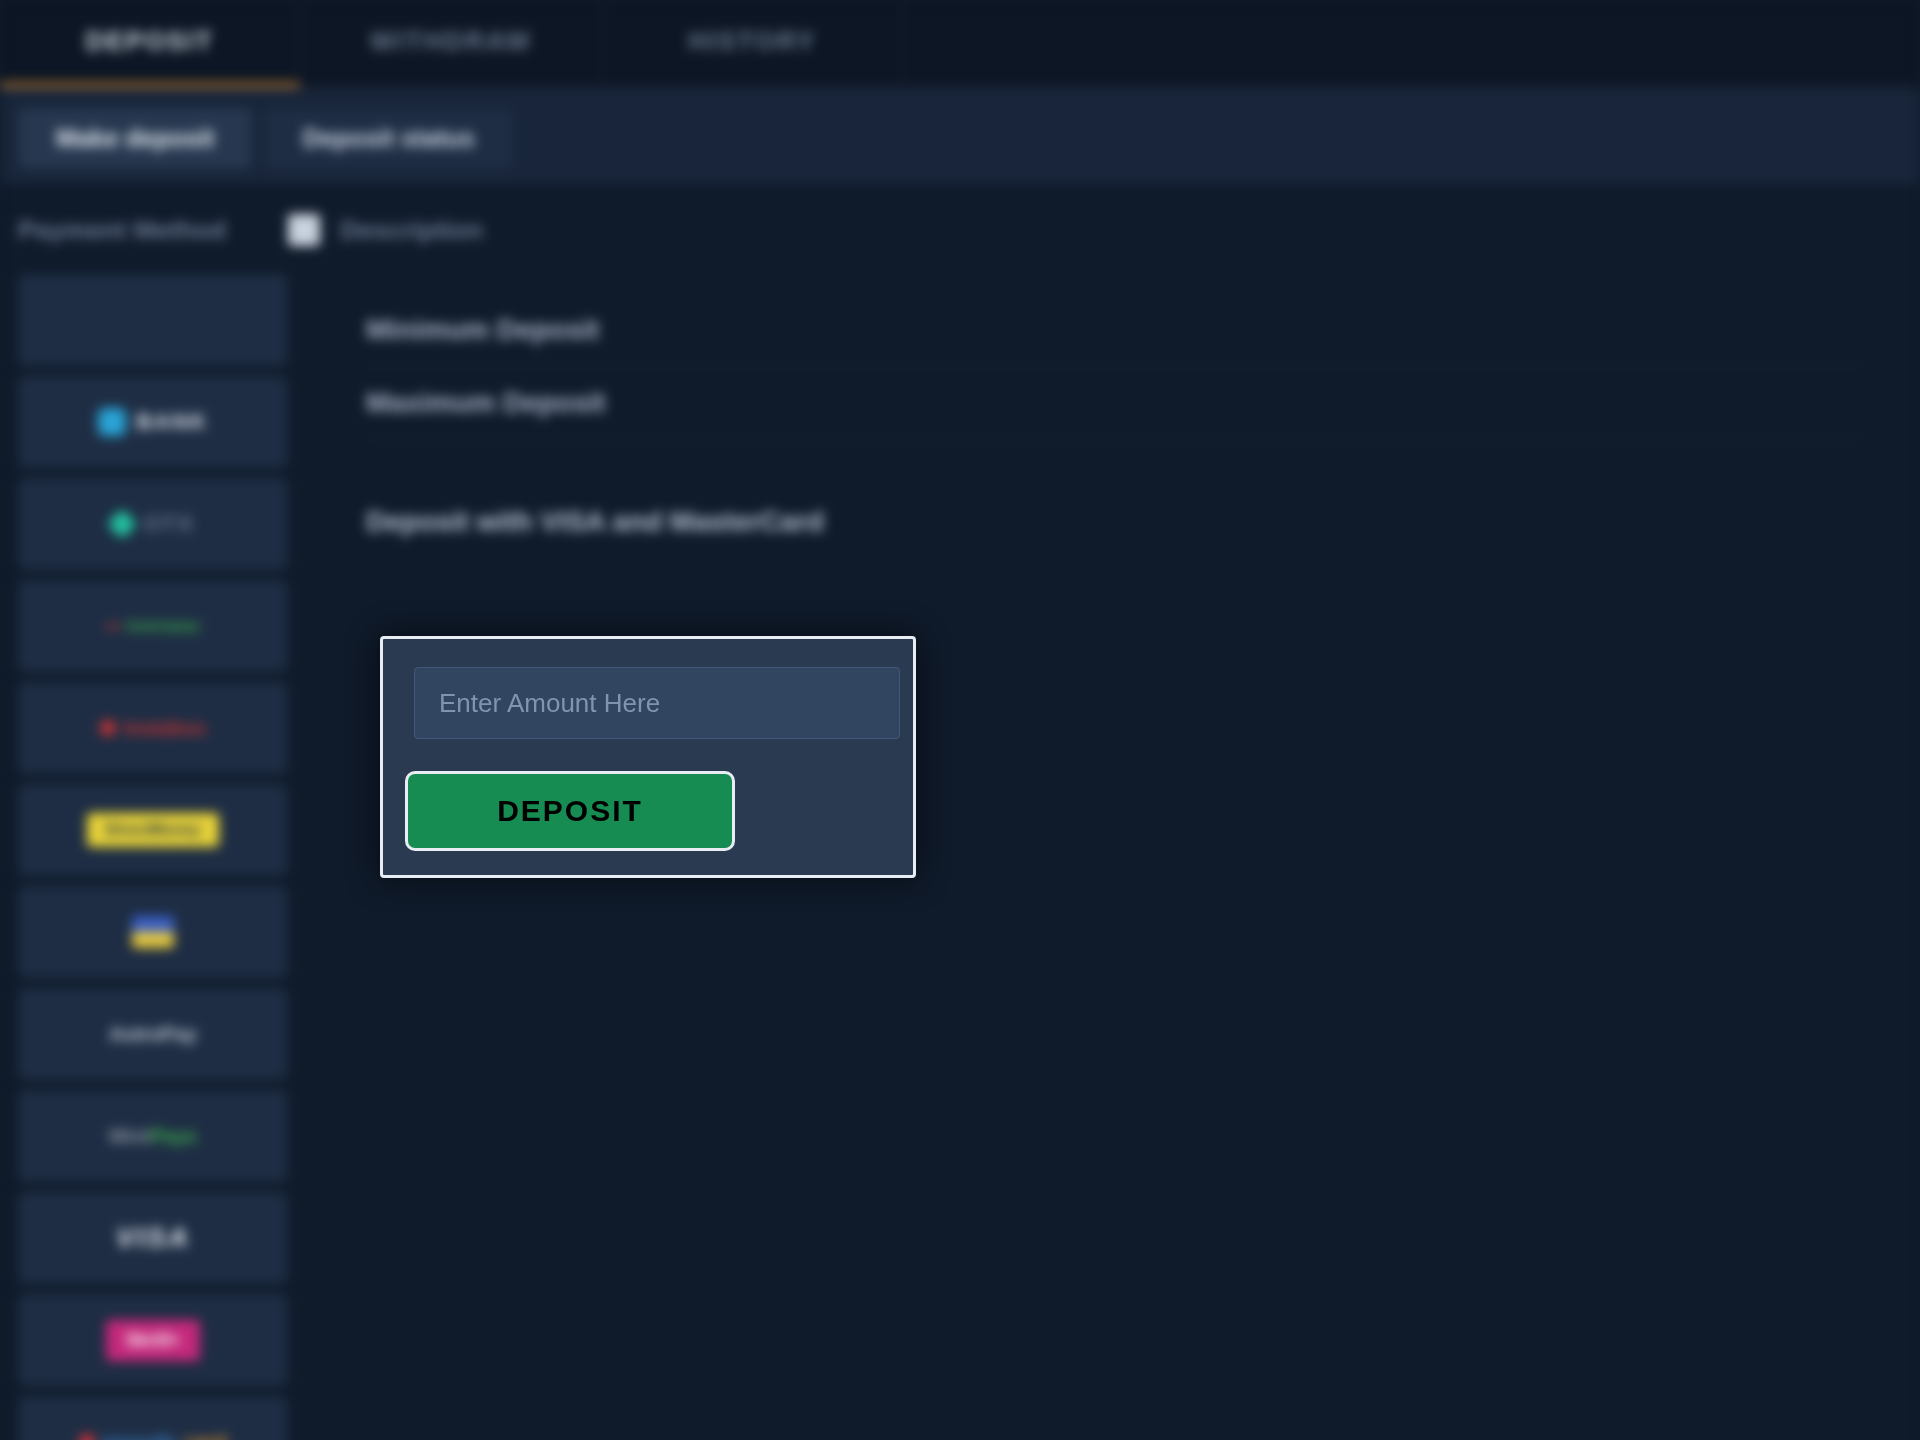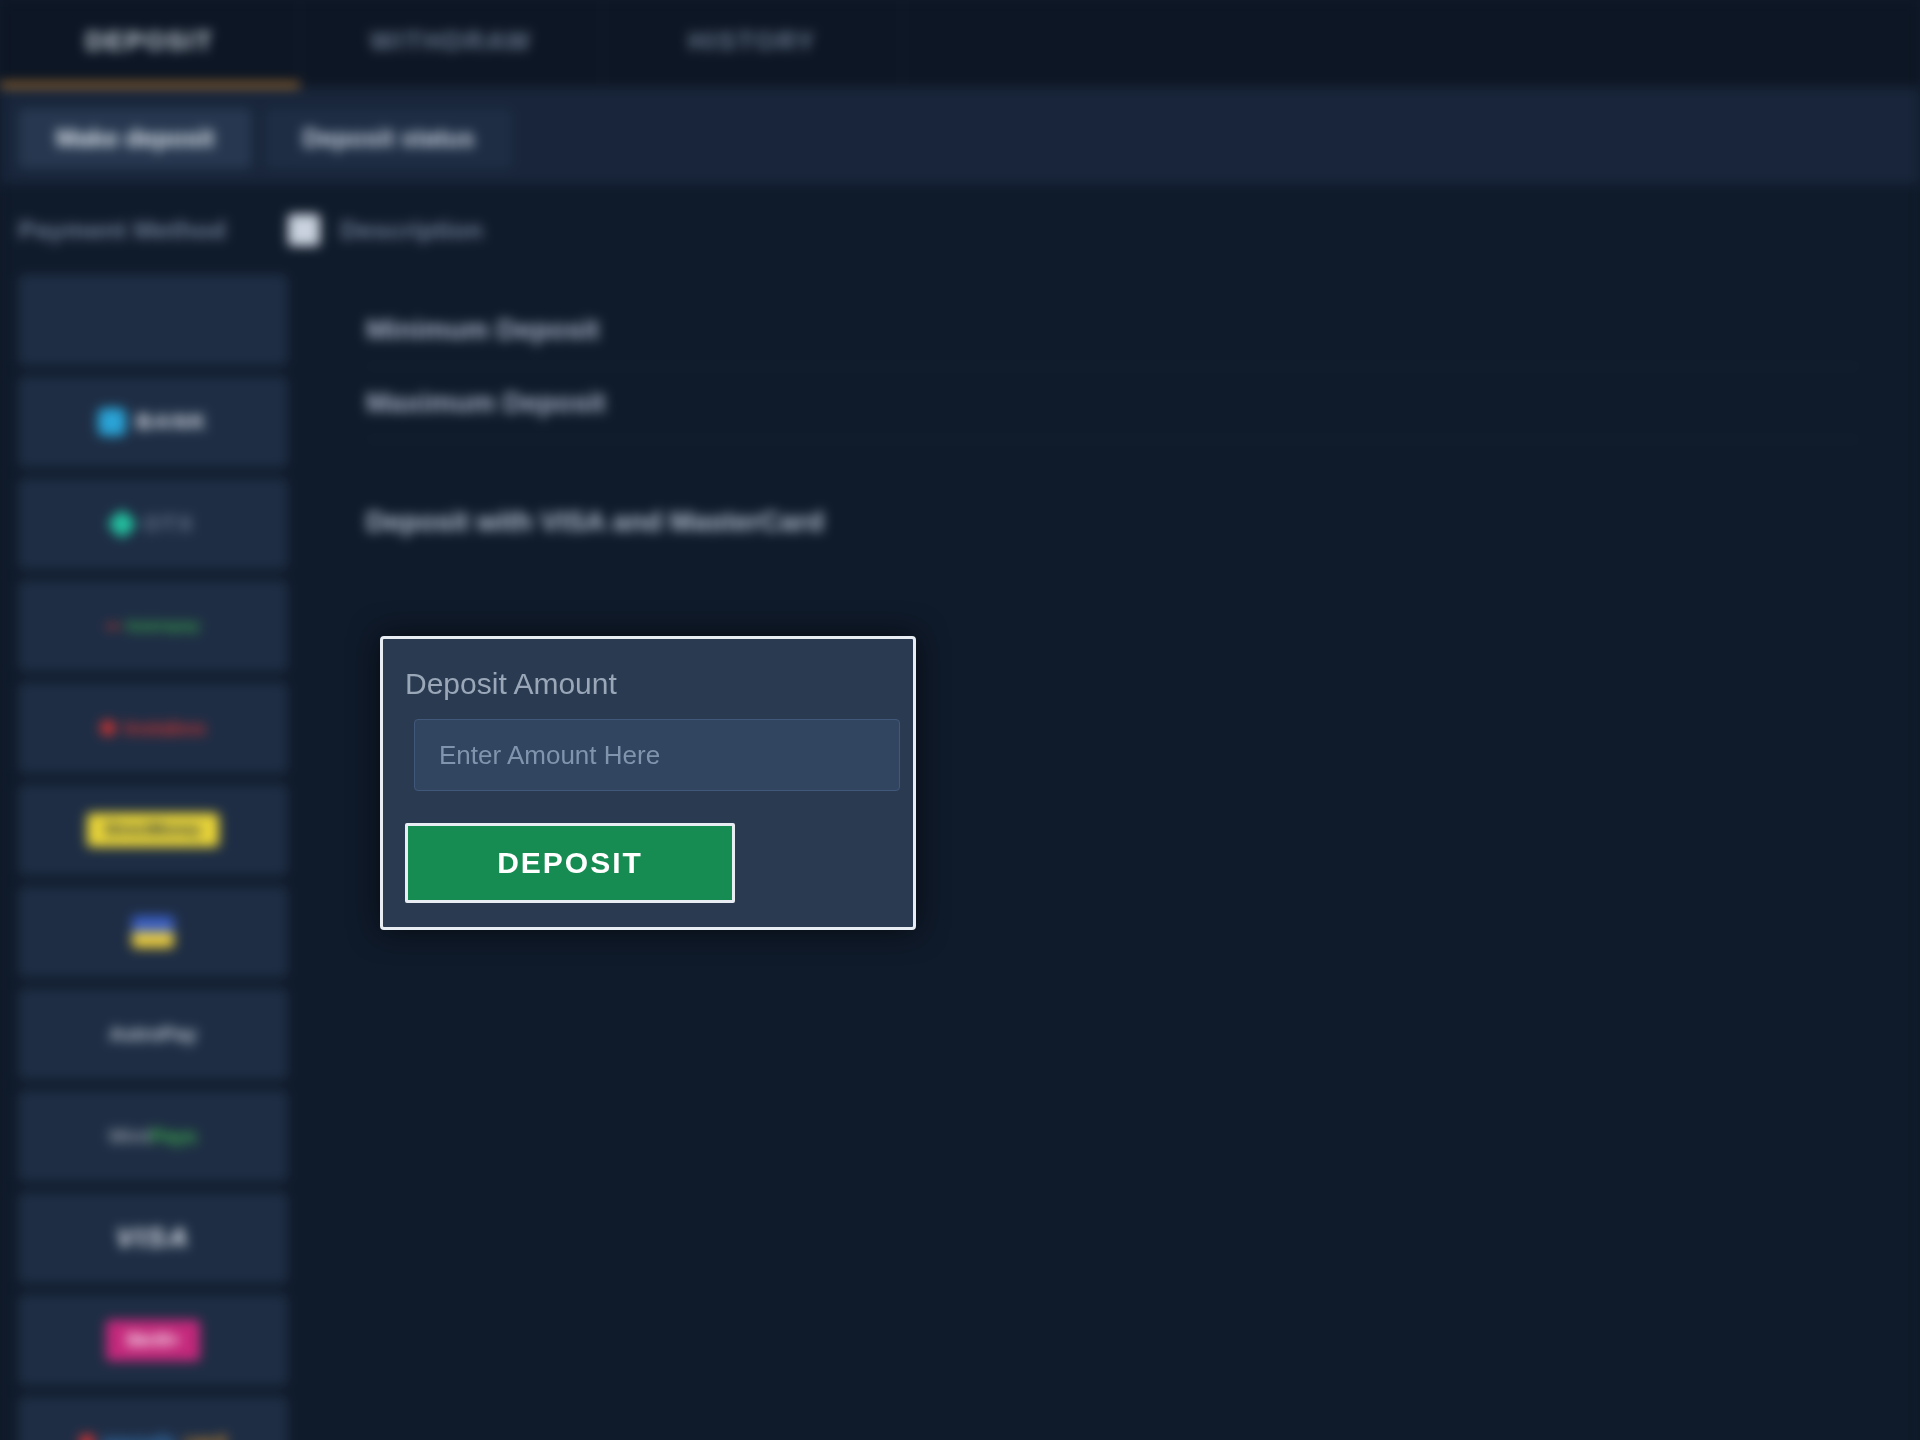--- a/index.html
+++ b/index.html
@@ -160,26 +160,26 @@
     outline: none;
     margin-bottom: 32px;
     margin-left: 9px;
   }
   .focus-panel .fp-input::placeholder { color: #8094ad; }
   .focus-panel .fp-button {
     width: 330px;
     height: 80px;
     background: #168c52;
     border: 3px solid #e8edf3;
-    color: #ffffff;
+    color: #000000;
     font-size: 30px;
     font-weight: 700;
     letter-spacing: 2px;
     cursor: pointer;
-    border-radius: 2px;
+    border-radius: 10px;
   }
 
   
   .pm-bank .icon-sq{ background:#2aa3d6; }
   .pm-otx .icon-sq{ background:#23c0a0; transform:rotate(45deg); width:22px;height:22px;}
   .pm-green-stripe{ font-size:16px;color:#3aa34a;font-weight:700; display:flex;align-items:center;gap:6px;}
   .pm-green-stripe .dashline{width:14px;height:3px;background:#d63f2e;}
   .pm-red{ color:#c23333; font-size:20px;font-weight:700; display:flex;align-items:center;gap:8px;}
   .pm-red .dot{width:16px;height:16px;background:#c23333;border-radius:50%;}
   .pm-yellow{ background:#e9d438; color:#1a2c43; font-size:16px; font-weight:800; padding:8px 18px; border-radius:4px;}
@@ -278,16 +278,15 @@
       </div>
       <div class="desc-text">Deposit with VISA and MasterCard</div>
 
       <div style="height:350px;"></div>
     </div>
   </div>
 
 </div>
 
 <div class="focus-panel">
-  <div class="fp-label">Deposit Amount</div>
   <input type="text" class="fp-input" placeholder="Enter Amount Here" style="">
   <button class="fp-button">DEPOSIT</button>
 </div>
 
 </body></html>

